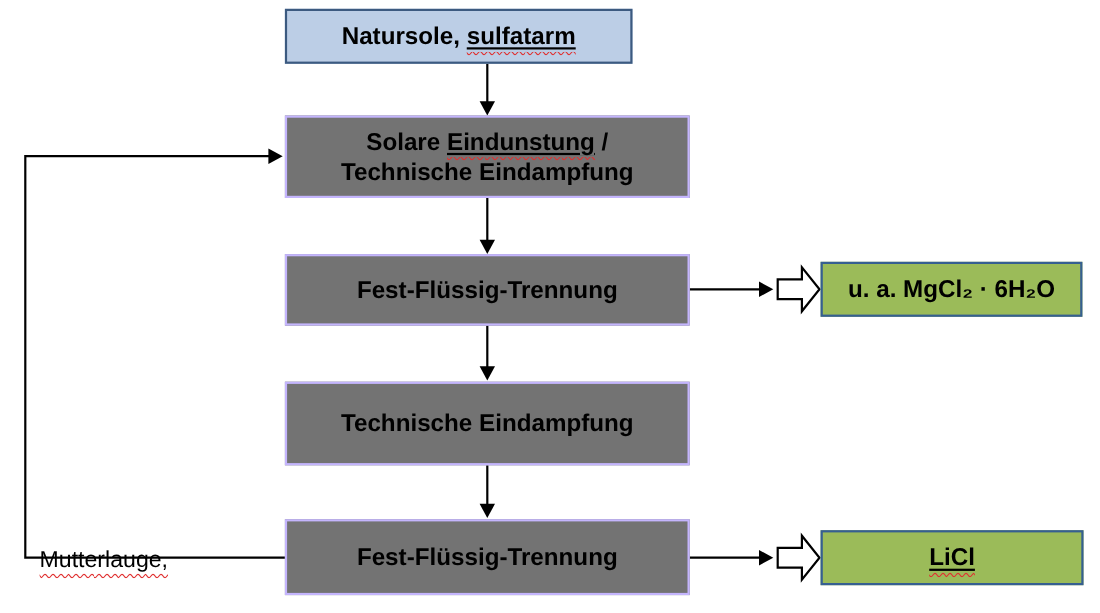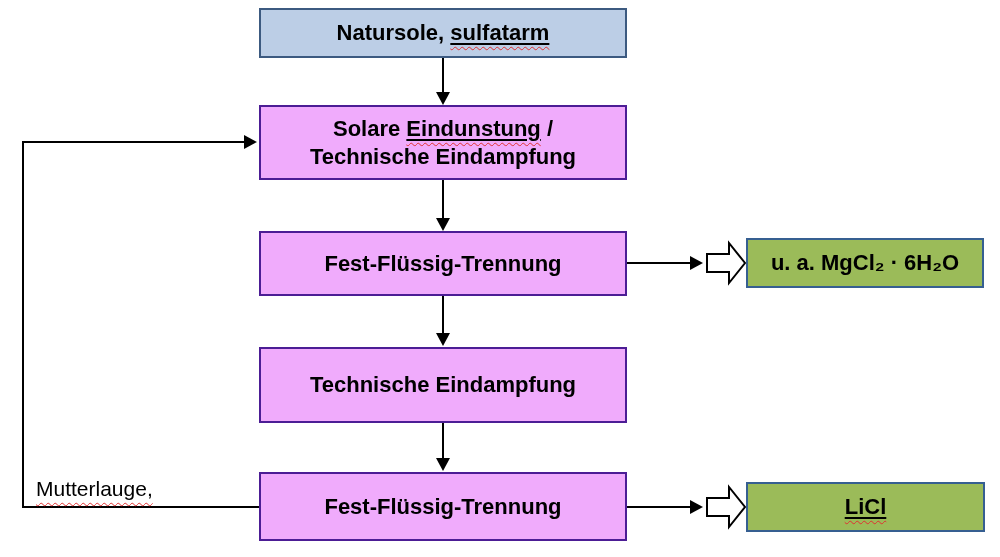--- a/index.html
+++ b/index.html
@@ -6,39 +6,40 @@
   #canvas{
     position:relative;width:1000px;height:557px;background:#ffffff;overflow:hidden;
     font-family:"Liberation Sans","DejaVu Sans",sans-serif;color:#000;
   }
   #connectors{position:absolute;left:0;top:0;z-index:1;}
   .node{
     position:absolute;z-index:2;box-sizing:border-box;
     display:flex;flex-direction:column;align-items:center;justify-content:center;
     text-align:center;font-weight:bold;font-size:22px;line-height:28px;
   }
-  .process{background:#f0abfc;border:2px solid #4c1d95;}
+  .process{background:#737373;border:2px solid #c4b5fd;}
   .input{background:#bccee6;border:2px solid #3c5a80;}
   .output{background:#9bbb59;border:2px solid #365f91;}
   .sq{ 
     text-decoration:underline;text-decoration-style:wavy;
     text-decoration-color:#e03030;text-decoration-thickness:1px;
     text-underline-offset:6px;
   }
   .ul{ 
     text-decoration:underline;text-decoration-style:solid;
     text-decoration-color:#000000;text-decoration-thickness:2px;
     text-underline-offset:3px;
   }
   .loop-label{
     position:absolute;z-index:2;font-size:21px;font-weight:normal;line-height:24px;
     white-space:nowrap;
+    margin-top:20px;
   }
   
-  #natursole{left:259px;top:8px;width:368px;height:50px;}
+  #natursole{left:259px;top:8px;width:316px;height:50px;}
   #solare{left:259px;top:105px;width:368px;height:75px;}
   #fest1{left:259px;top:231px;width:368px;height:65px;}
   #eindampf{left:259px;top:347px;width:368px;height:76px;}
   #fest2{left:259px;top:472px;width:368px;height:69px;}
   #mgcl2{left:746px;top:238px;width:238px;height:50px;}
   #licl{left:746px;top:482px;width:239px;height:50px;}
   #loop-line1{left:36px;top:477px;}
   #loop-line2{left:36px;top:510px;}
 </style>
 </head>

